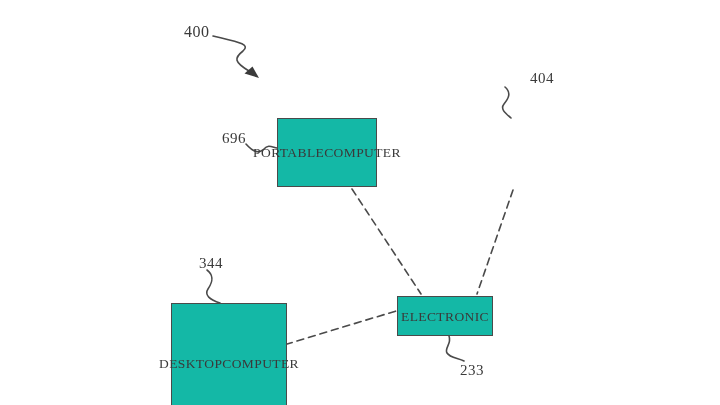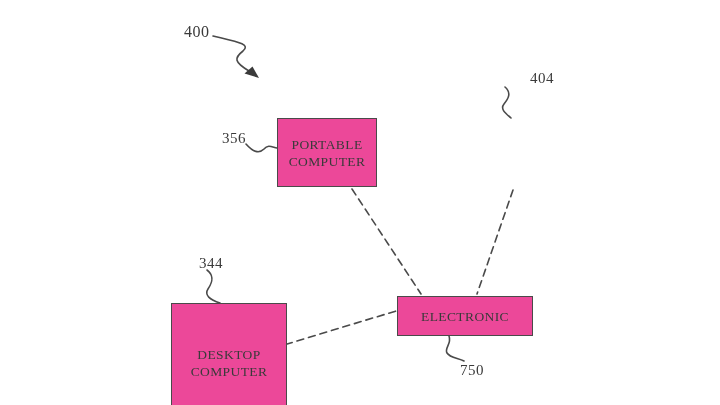--- a/index.html
+++ b/index.html
@@ -20,23 +20,23 @@
     position: absolute;
     left: 0;
     top: 0;
     width: 720px;
     height: 405px;
   }
   .node-box {
     position: absolute;
     box-sizing: border-box;
     border: 1.6px solid #4a4a4a;
-    background: #ec4899;
+    background: #14b8a6;
     display: flex;
-    flex-direction: column;
+    flex-direction: row;
     align-items: center;
     justify-content: center;
     text-align: right;
   }
   .node-line {
     font-size: 13.5px;
     line-height: 17px;
     letter-spacing: 0.4px;
     color: #3a3a3a;
     white-space: nowrap;
@@ -46,21 +46,21 @@
     font-size: 15px;
     color: #3a3a3a;
     letter-spacing: 0.5px;
     white-space: nowrap;
   }
   .ref-label.fig {
     font-size: 16px;
   }
   .box-portable   { left: 277px; top: 118px; width: 100px; height: 69px; }
   .box-mobile     { left: 481px; top: 118px; width: 71px;  height: 70px; }
-  .box-wristband  { left: 397px; top: 296px; width: 136px; height: 40px; }
+  .box-wristband  { left: 397px; top: 296px; width: 96px; height: 40px; }
   .box-desktop    { left: 171px; top: 303px; width: 116px; height: 120px; }
   .label-400 { left: 184px; top: 23px; }
   .label-406 { left: 222px; top: 130px; }
   .label-404 { left: 491px; top: 70px; margin-left: 39px; }
   .label-408 { left: 199px; top: 255px; }
   .label-402 { left: 460px; top: 362px; }
 </style>
 </head>
 <body>
 
@@ -79,28 +79,28 @@
     <path d="M207 270 C 215 276, 212 283, 208 289 C 204 295, 210 300, 220 303"></path>
     <path d="M449 336 C 452 344, 444 348, 447 353 C 450 358, 459 358, 464 361"></path>
   </svg>
 
   <div class="ref-label fig label-400">400</div>
 
   <div class="node-box box-portable">
     <span class="node-line">PORTABLE</span>
     <span class="node-line">COMPUTER</span>
   </div>
-  <div class="ref-label label-406">356</div>
+  <div class="ref-label label-406">696</div>
 
   <div class="ref-label label-404">404</div>
 
   <div class="node-box box-wristband">
     <span class="node-line">ELECTRONIC</span>
   </div>
-  <div class="ref-label label-402">750</div>
+  <div class="ref-label label-402">233</div>
 
   <div class="node-box box-desktop">
     <span class="node-line">DESKTOP</span>
     <span class="node-line">COMPUTER</span>
   </div>
   <div class="ref-label label-408">344</div>
 
 </div>
 
 </body></html>

